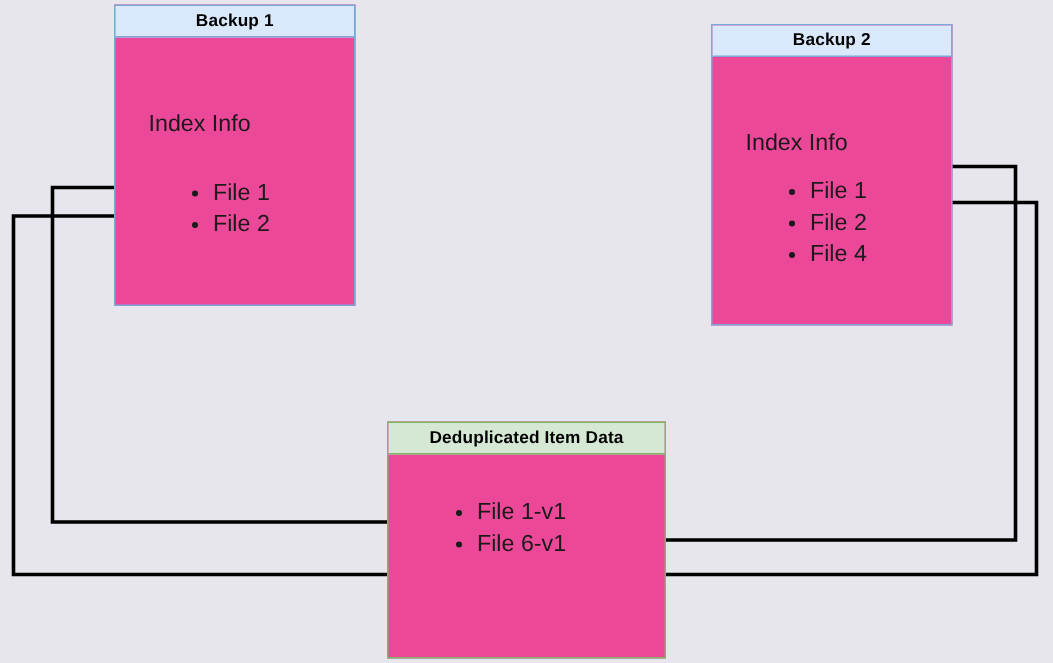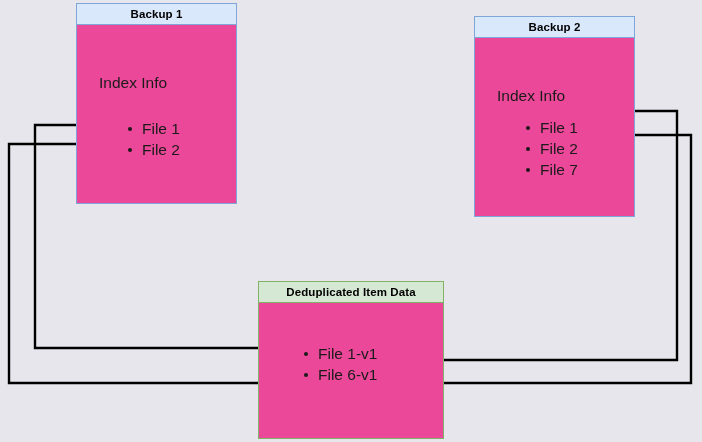--- a/index.html
+++ b/index.html
@@ -133,28 +133,28 @@
     </div>
   </div>
 
   <div class="node" style="left:474px; top:16px; width:161px; height:201px;">
     <div class="node-header">Backup 2</div>
     <div class="node-body">
       <div class="index-label" style="left:22px; top:49px;">Index Info</div>
       <ul class="bullets" style="left:50px; top:79px;">
         <li>File 1</li>
         <li>File 2</li>
-        <li>File 7</li>
+        <li>File 4</li>
       </ul>
     </div>
   </div>
 
   <div class="node green" style="left:258px; top:281px; width:186px; height:158px;">
     <div class="node-header">Deduplicated Item Data</div>
     <div class="node-body">
-      <ul class="bullets" style="left:44px; top:40px;">
+      <ul class="bullets" style="left:44px; top:28px;">
         <li>File 1-v1</li>
         <li>File 6-v1</li>
       </ul>
     </div>
   </div>
 
 </div>
 
 </body></html>

